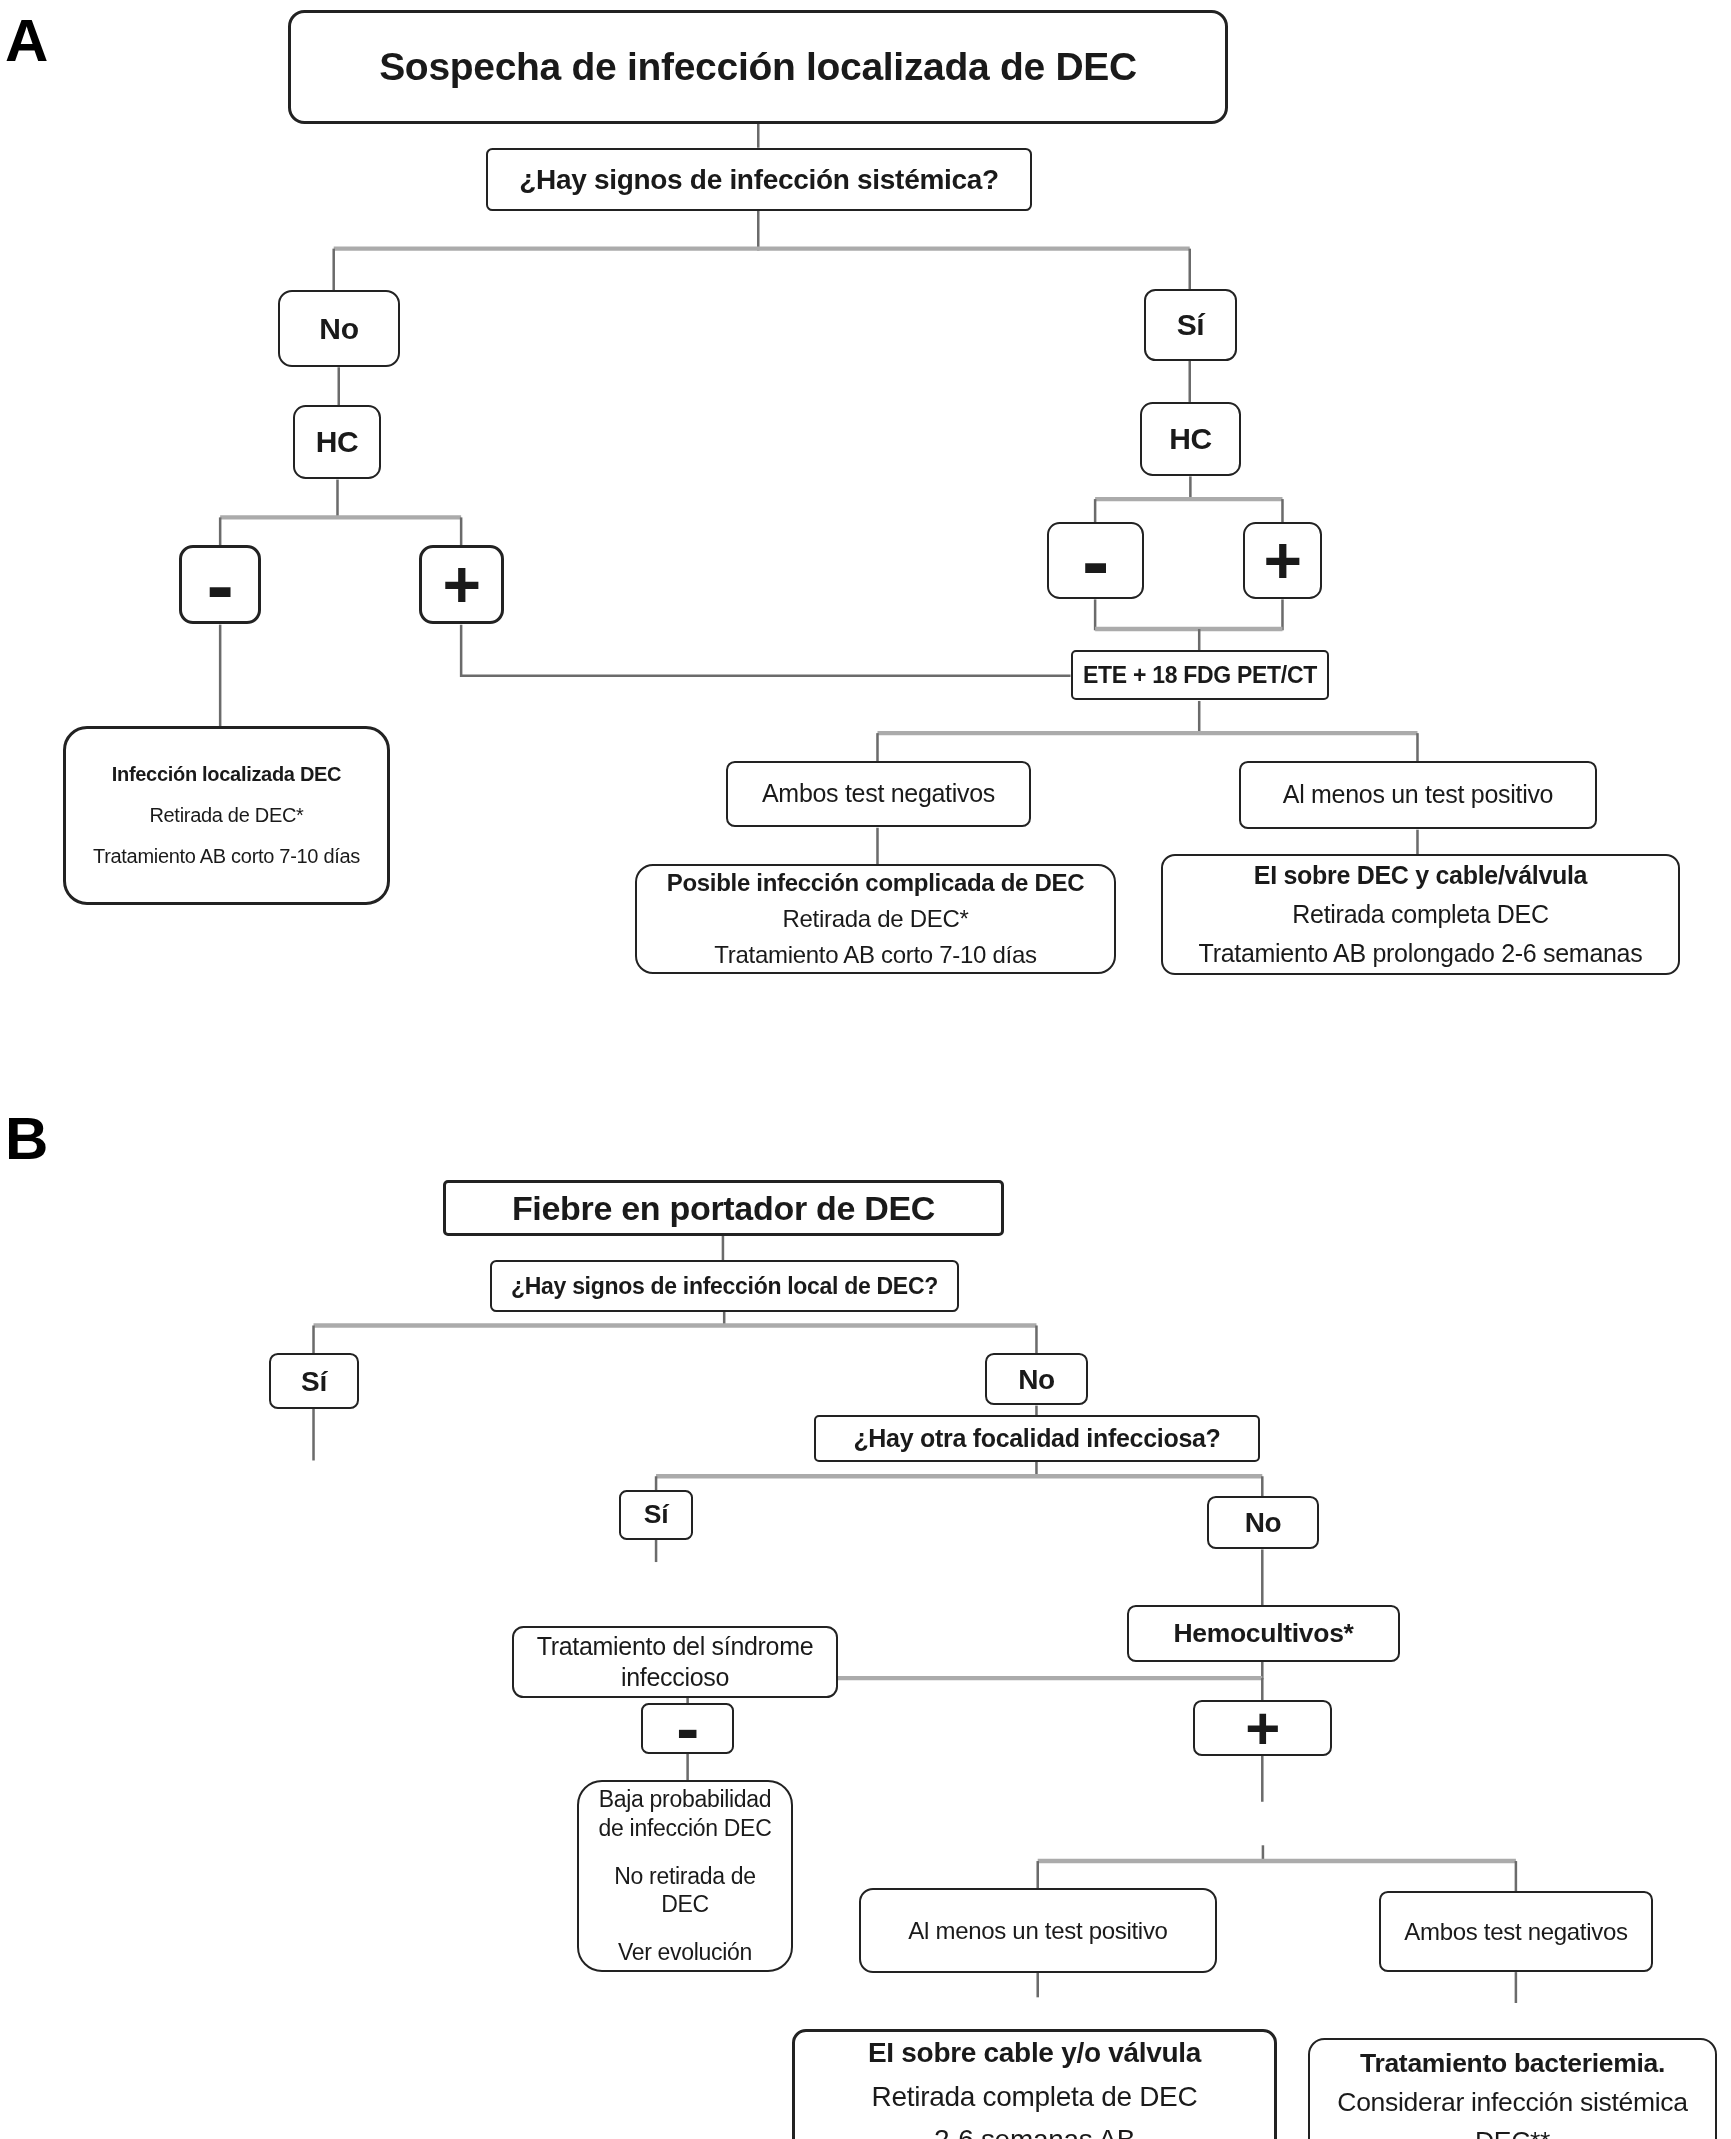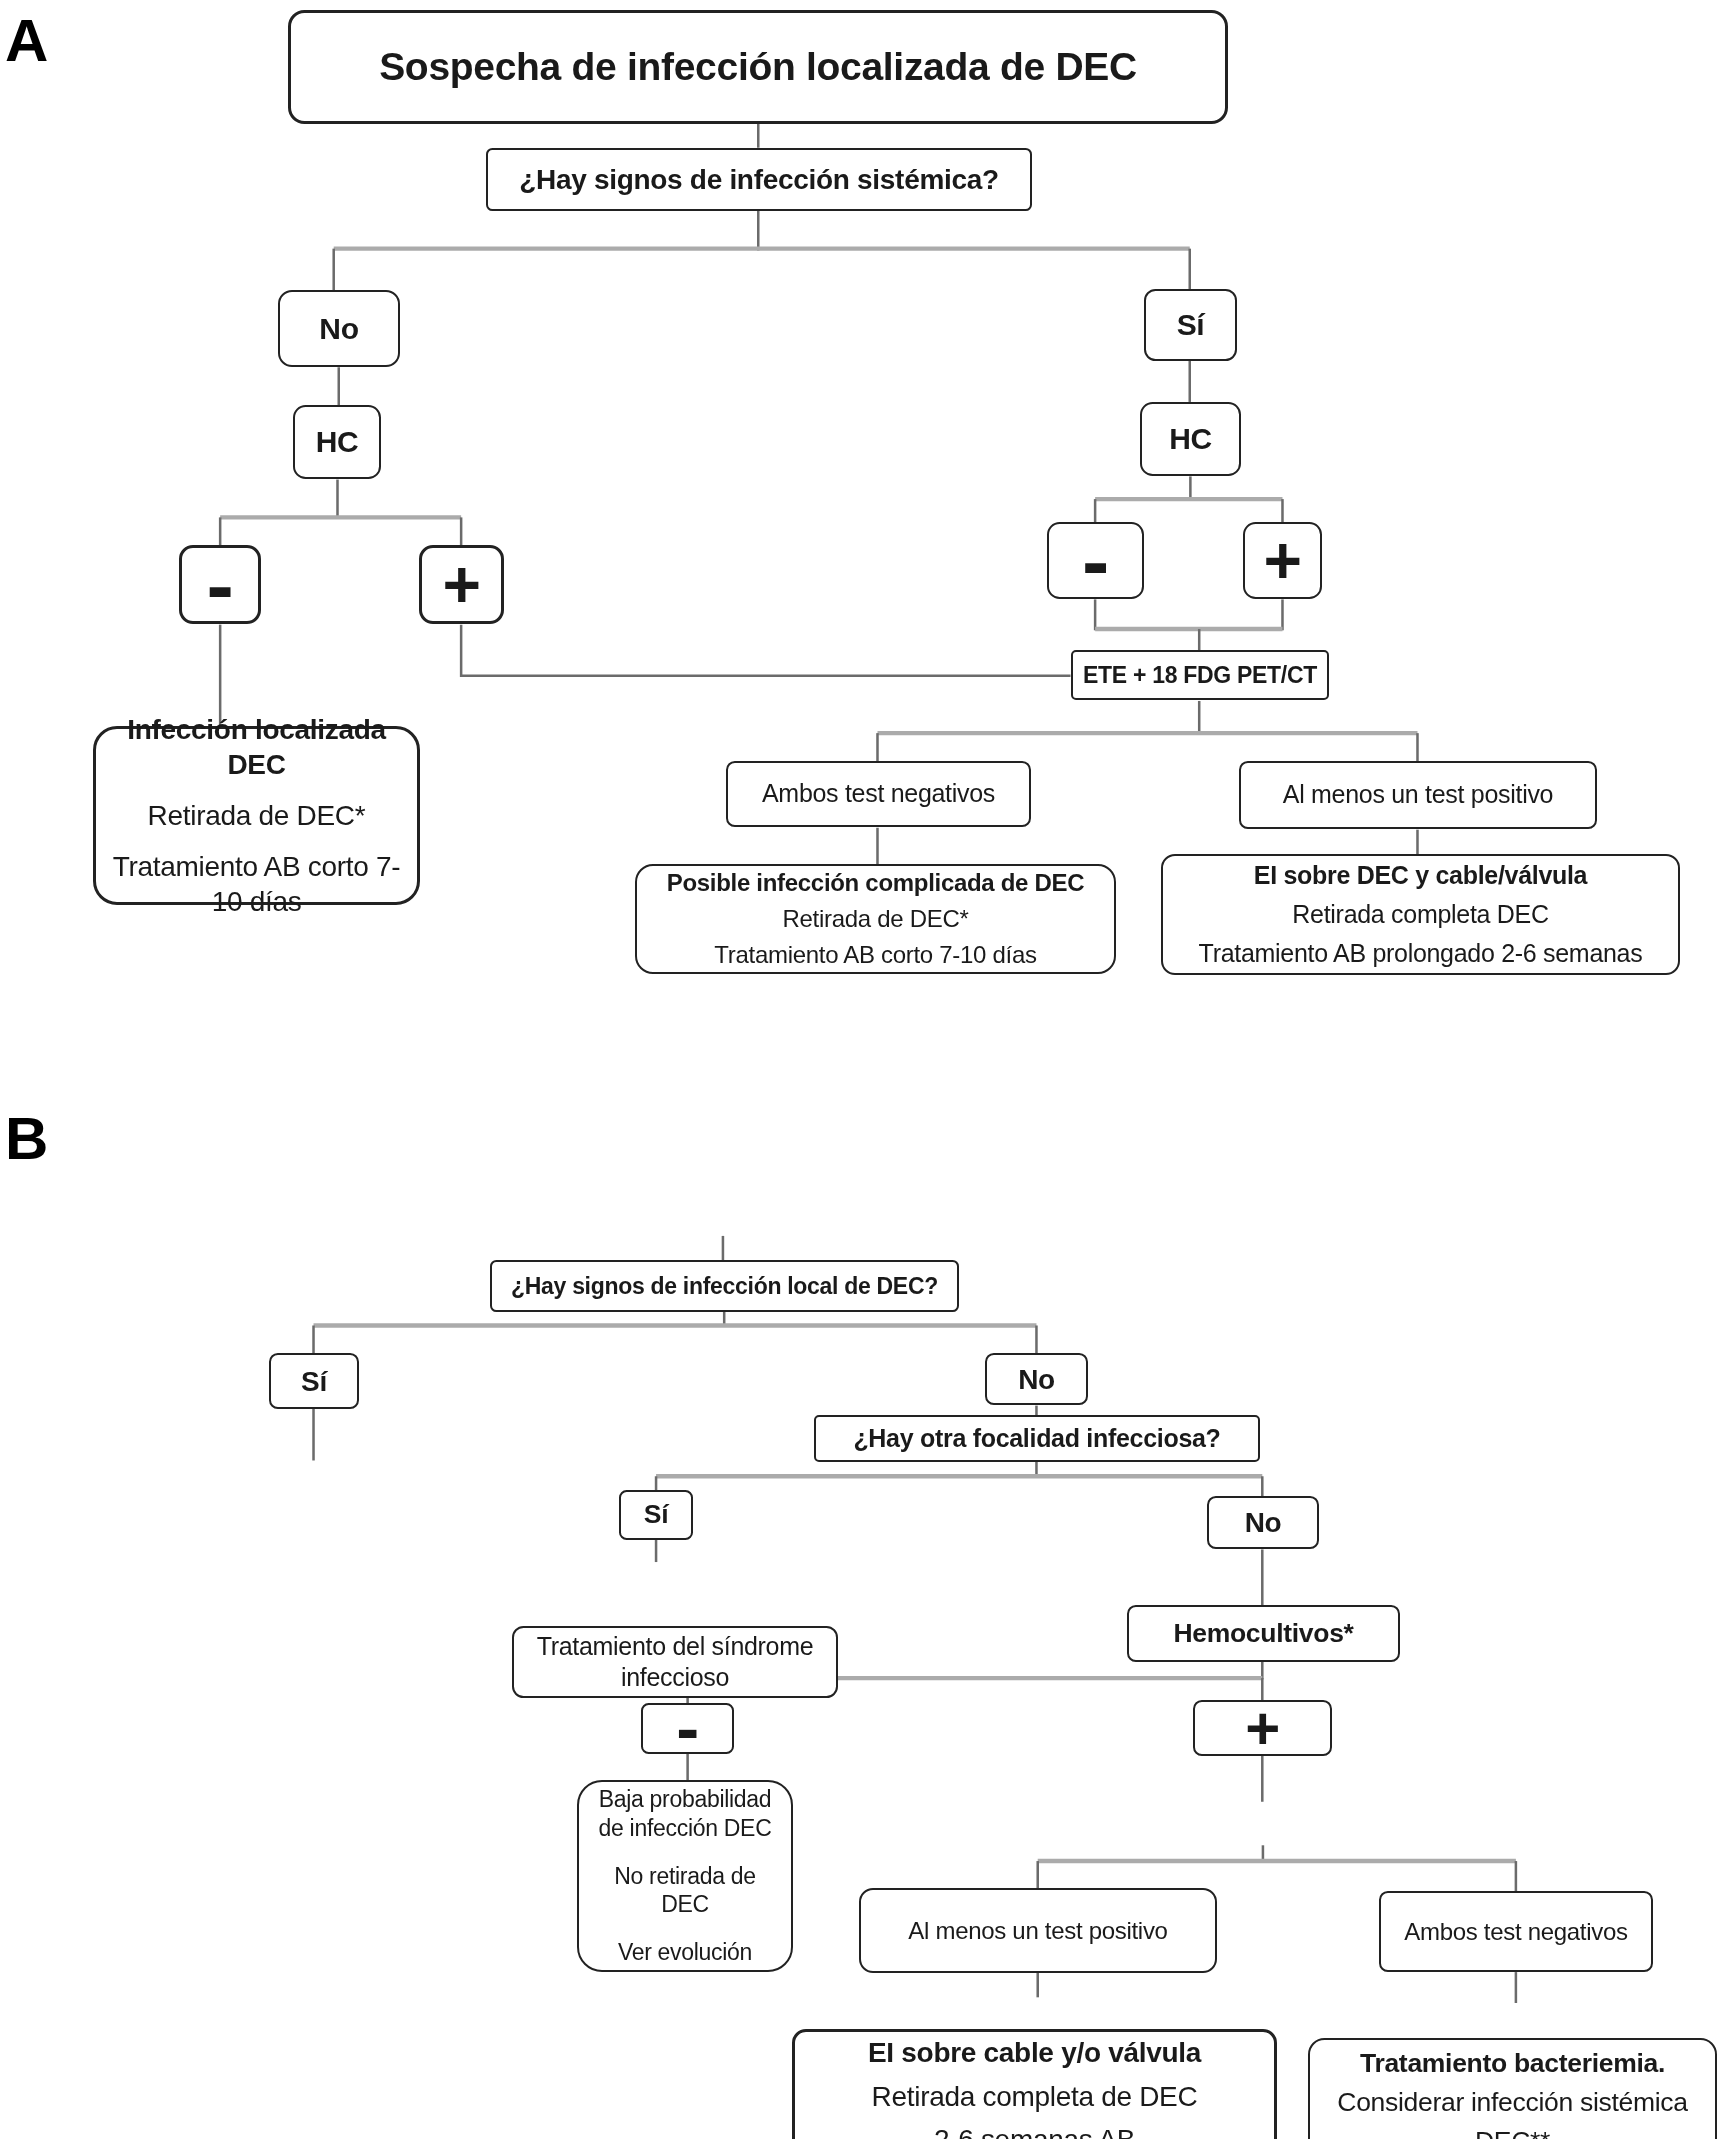--- a/index.html
+++ b/index.html
@@ -24,21 +24,21 @@
   .qA{left:486px;top:148px;width:546px;height:63px;border-radius:6.3px;font-size:28px;}
   .noA{left:278px;top:290px;width:122px;height:77px;border-radius:14px;font-size:30px;}
   .hcAL{left:293px;top:405px;width:88px;height:74px;border-radius:12.6px;font-size:30px;}
   .mAL{left:179px;top:545px;width:82px;height:79px;border-radius:14px;border-width:3.2px;font-size:82px;}
   .pAL{left:419px;top:545px;width:85px;height:79px;border-radius:14px;border-width:3.2px;font-size:66px;}
   .siA{left:1144px;top:289px;width:93px;height:72px;border-radius:11.4px;font-size:30px;}
   .hcAR{left:1140px;top:402px;width:101px;height:74px;border-radius:12.6px;font-size:30px;}
   .mAR{left:1047px;top:522px;width:97px;height:77px;border-radius:12.6px;font-size:82px;}
   .pAR{left:1243px;top:522px;width:79px;height:77px;border-radius:12.6px;font-size:66px;}
   .eteA{left:1071px;top:650px;width:258px;height:50px;border-radius:5px;font-size:23px;}
-  .ocLocal{left:63px;top:726px;width:327px;height:179px;border-radius:24px;border-width:3.2px;font-size:28px;margin-left:30px;}
+  .ocLocal{left:63px;top:726px;width:327px;height:179px;border-radius:24px;border-width:3.2px;font-size:20px;}
   .ambosA{left:726px;top:761px;width:305px;height:66px;border-radius:8.8px;font-size:25px;}
   .alMenosA{left:1239px;top:761px;width:358px;height:68px;border-radius:8.8px;font-size:25px;}
   .ocCompl{left:635px;top:864px;width:481px;height:110px;border-radius:18px;font-size:24px;gap:6.3px;padding:6.3px 7.6px;}
   .ocEiA{left:1161px;top:854px;width:519px;height:121px;border-radius:14px;font-size:25px;gap:7.6px;padding:6.3px 8.8px;}
 
   
   .lblB{left:5px;top:1109px;}
   .titleB{left:443px;top:1180px;width:561px;height:56px;border-radius:5px;border-width:3.2px;font-size:34px;}
   .qB{left:490px;top:1260px;width:469px;height:52px;border-radius:6.3px;font-size:23px;padding:0 3.8px;}
   .siB1{left:269px;top:1353px;width:90px;height:56px;border-radius:8.8px;font-size:28px;}
@@ -153,20 +153,21 @@
   </div>
 
   <div class="node outcome ocEiA">
     <div class="l1">EI sobre DEC y cable/válvula</div>
     <div>Retirada completa DEC</div>
     <div>Tratamiento AB prolongado 2-6 semanas</div>
   </div>
 
   <div class="panel-label lblB">B</div>
 
+  <div class="node bold titleB">Fiebre en portador de DEC</div>
   <div class="node bold qB">¿Hay signos de infección local de DEC?</div>
 
   <div class="node bold siB1">Sí</div>
   <div class="node bold noB1">No</div>
 
   <div class="node bold qB2">¿Hay otra focalidad infecciosa?</div>
 
   <div class="node bold siB2">Sí</div>
   <div class="node bold noB2">No</div>
 

